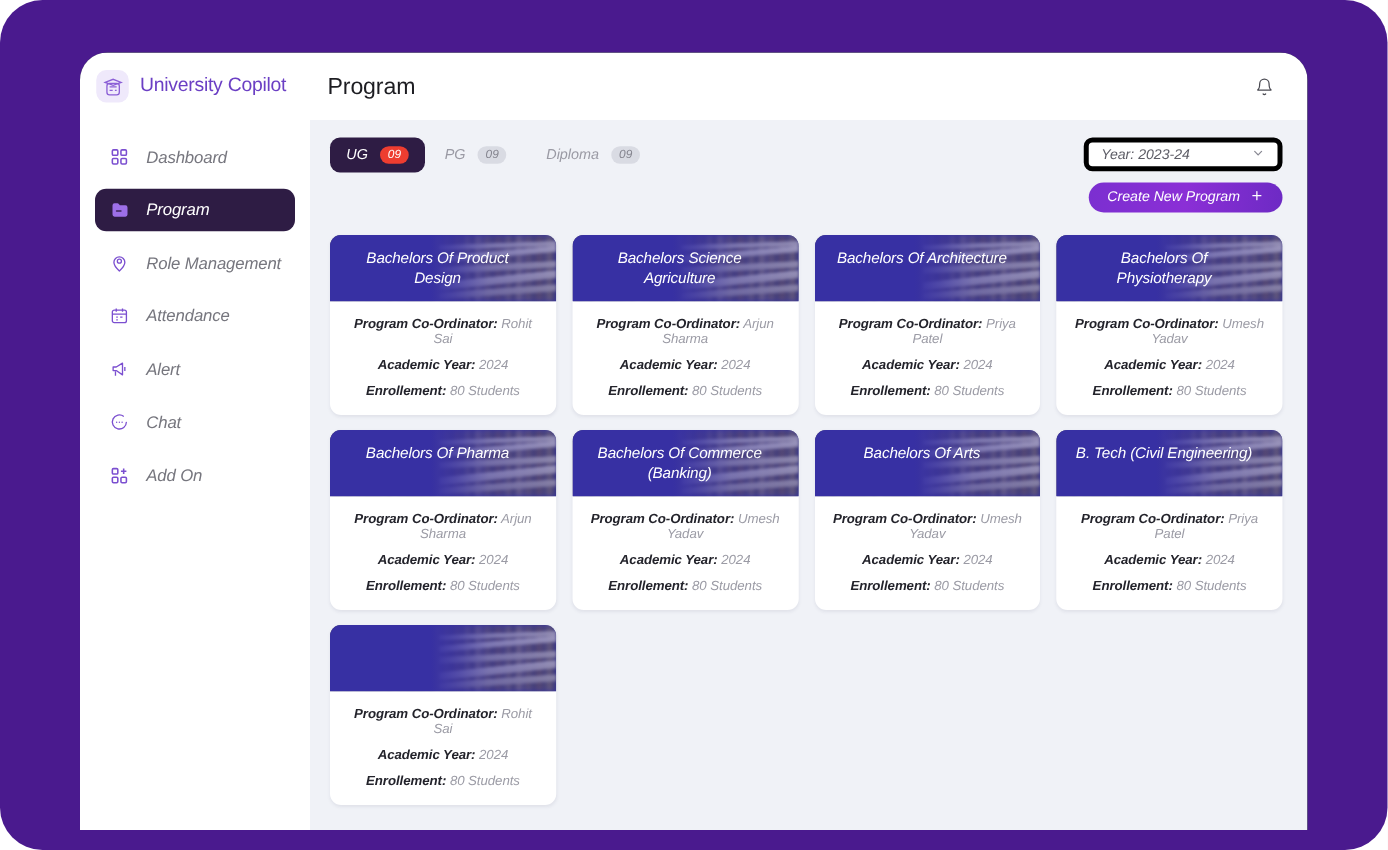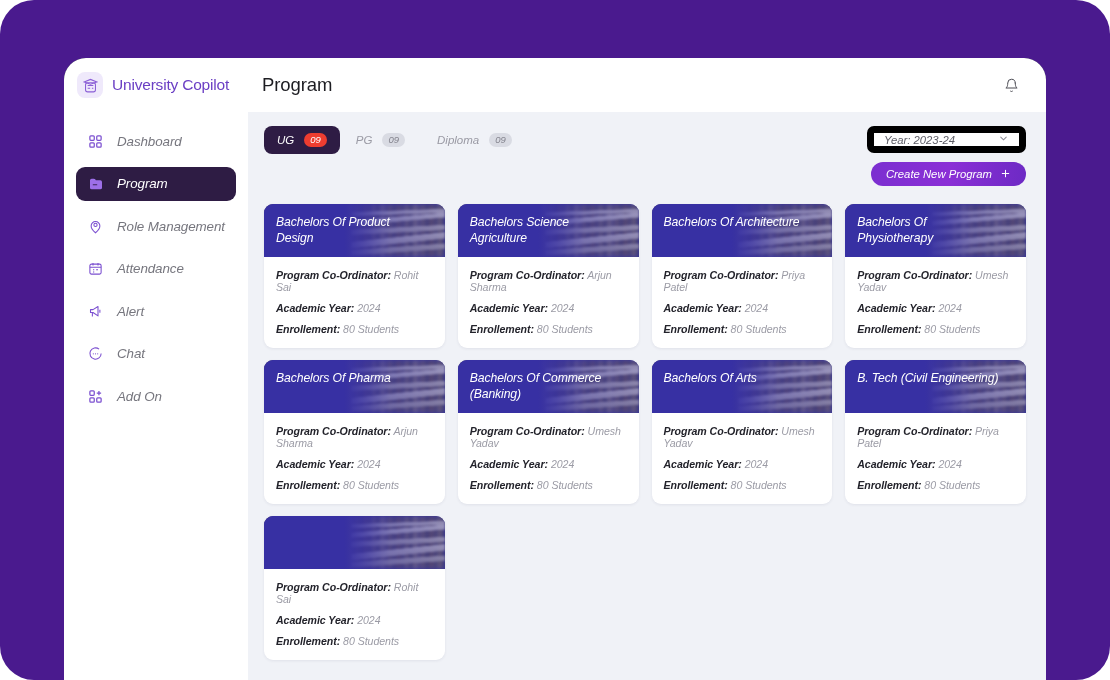--- a/index.html
+++ b/index.html
@@ -17,27 +17,28 @@
     position: absolute;
     left: 0; top: 0;
     width: 1110px; height: 680px;
     background: #4a1a8e;
     border-radius: 34px 34px 34px 34px;
   }
 
   
   #app-window {
     position: absolute;
-    left: 64px; top: 58px;
+    left: 64px; top: 42px;
     width: 982px; height: 622px;
     background: #0f172a;
     border-radius: 22px 22px 0 0;
     overflow: hidden;
     display: flex;
     flex-direction: column;
+    text-align: center;
   }
 
   
   .topbar {
     height: 54px;
     flex: 0 0 54px;
     display: flex;
     align-items: center;
     background: #ffffff;
   }
@@ -158,21 +159,21 @@
 
   .right-controls {
     display: flex;
     flex-direction: column;
     align-items: flex-end;
     gap: 9px;
   }
   .year-select {
     width: 159px; height: 27px;
     background: #ffffff;
-    border: 7px solid #000000;
+    border: 4px solid #000000;
     border-radius: 7px;
     display: flex;
     align-items: center;
     justify-content: space-between;
     padding: 0 10px;
     font-size: 11.3px;
     color: #5d5d66;
     cursor: pointer;
   }
   .create-btn {

